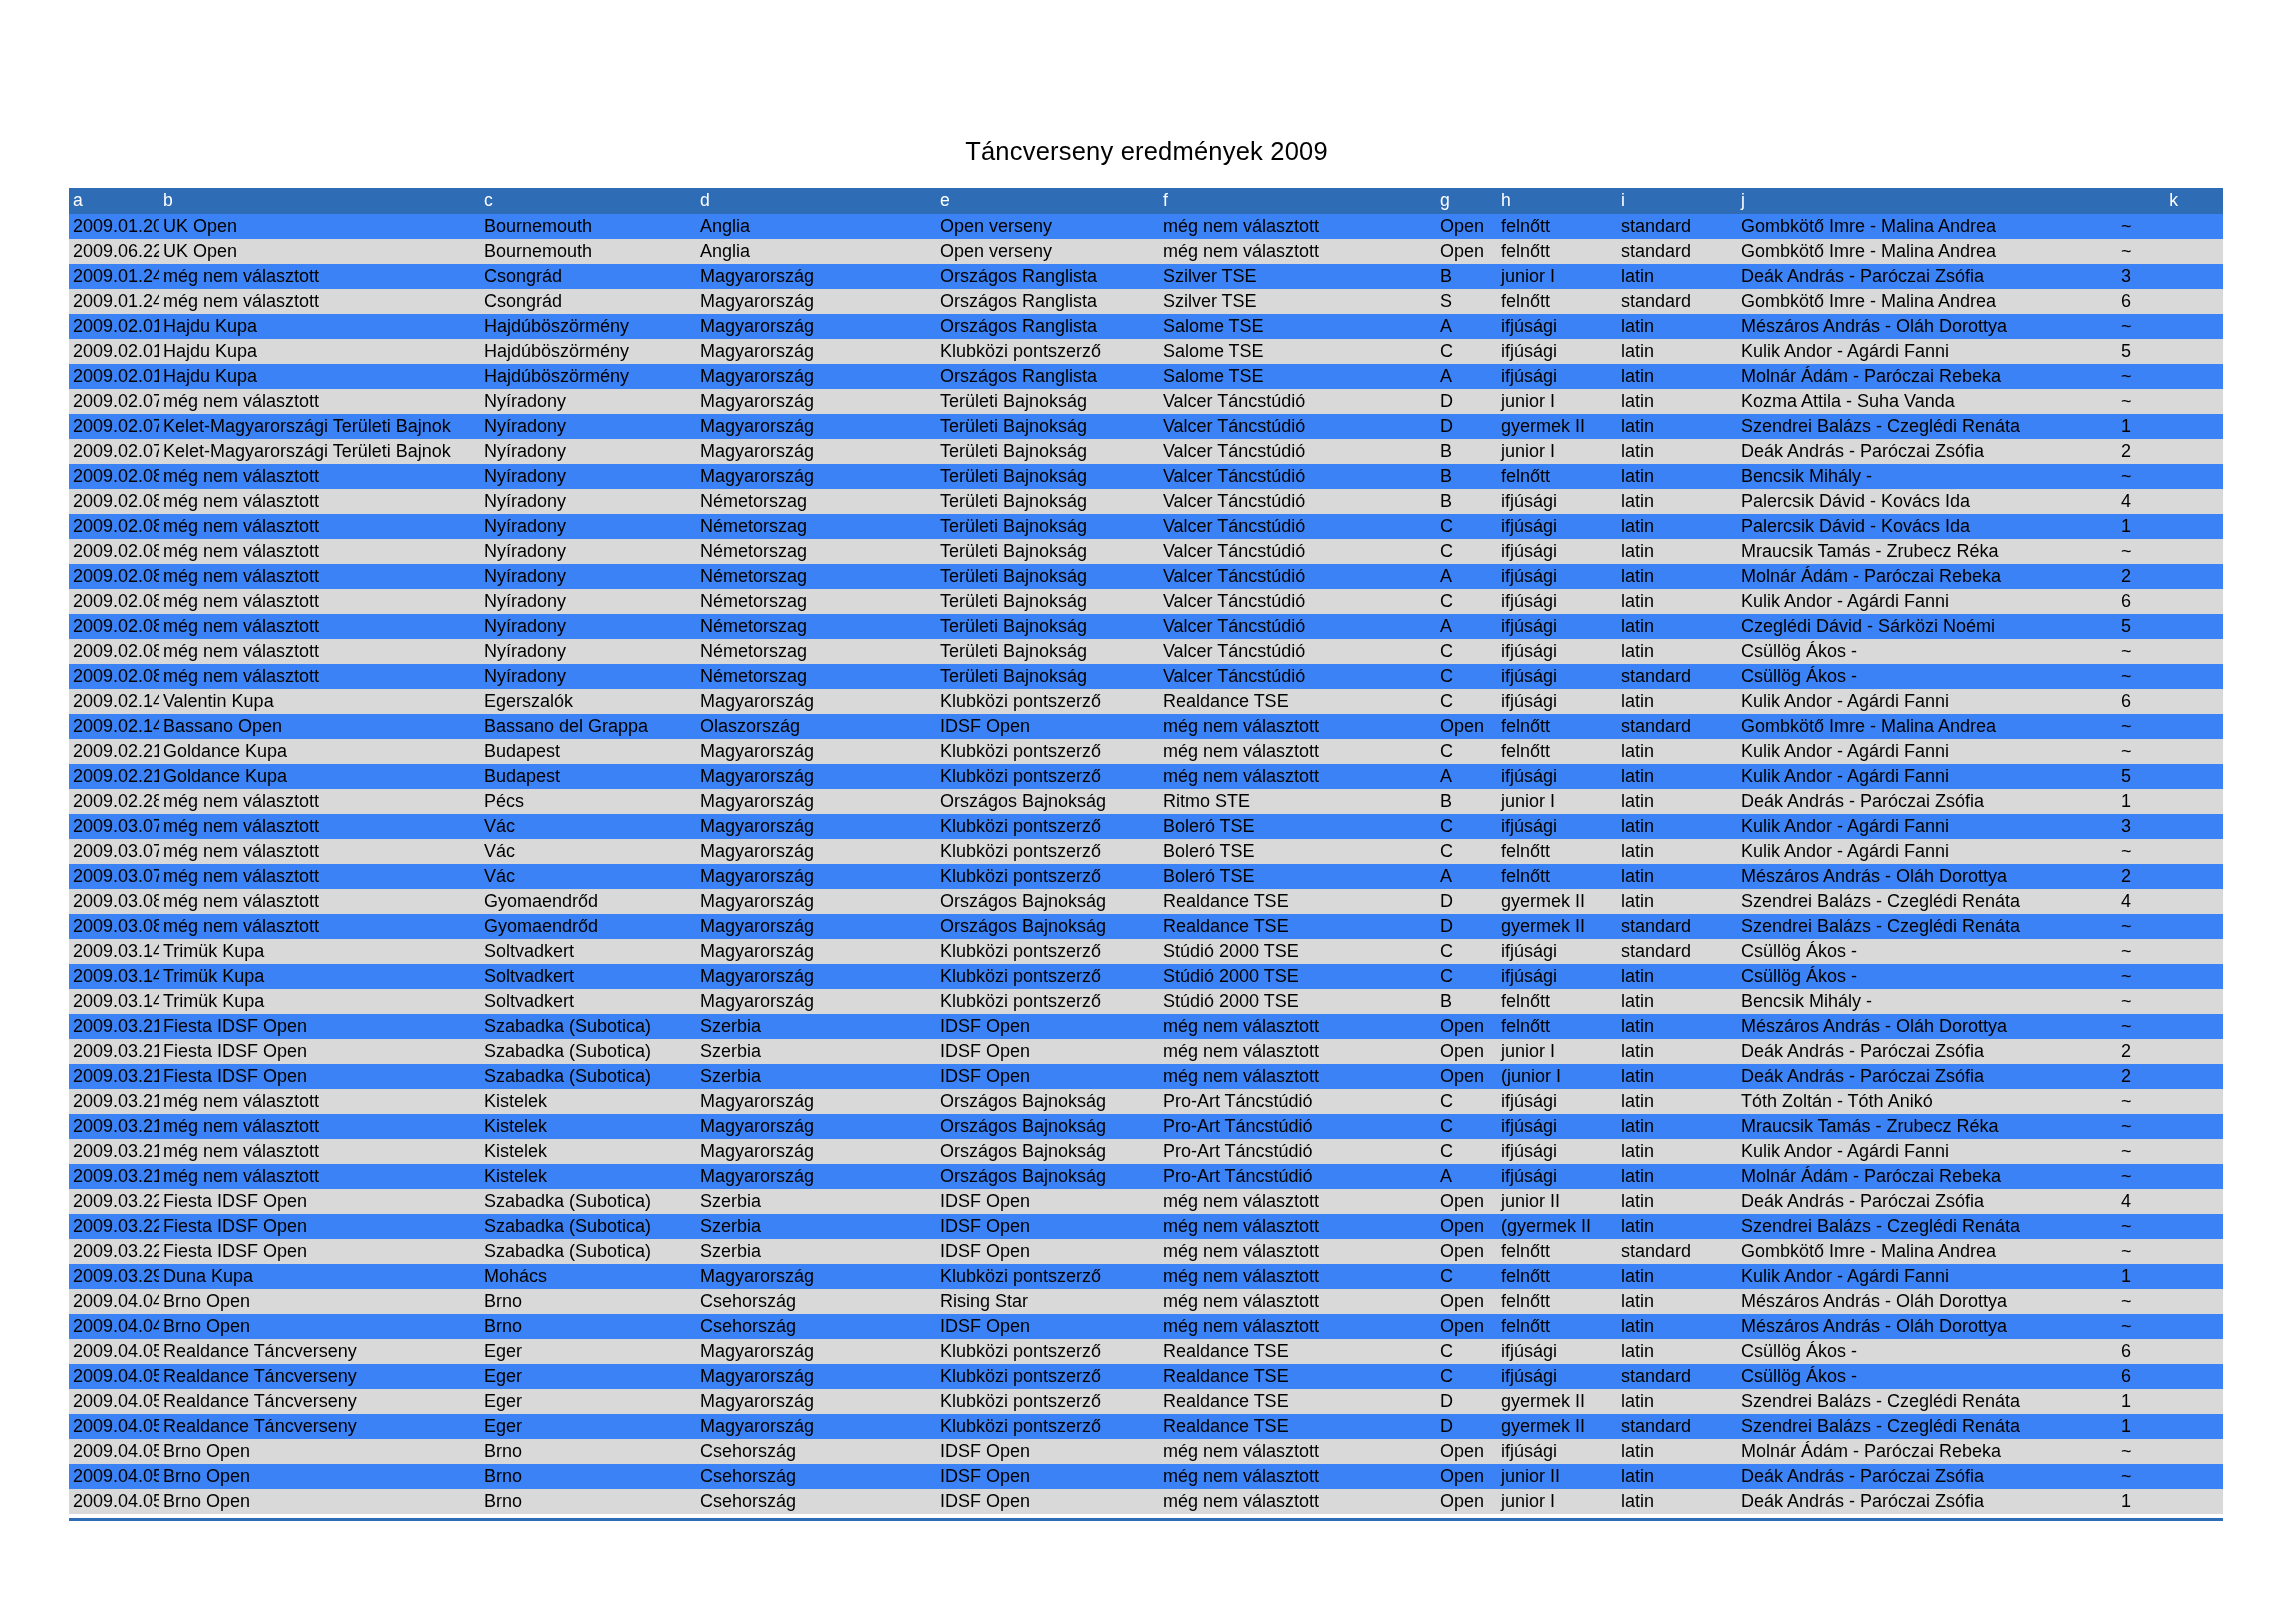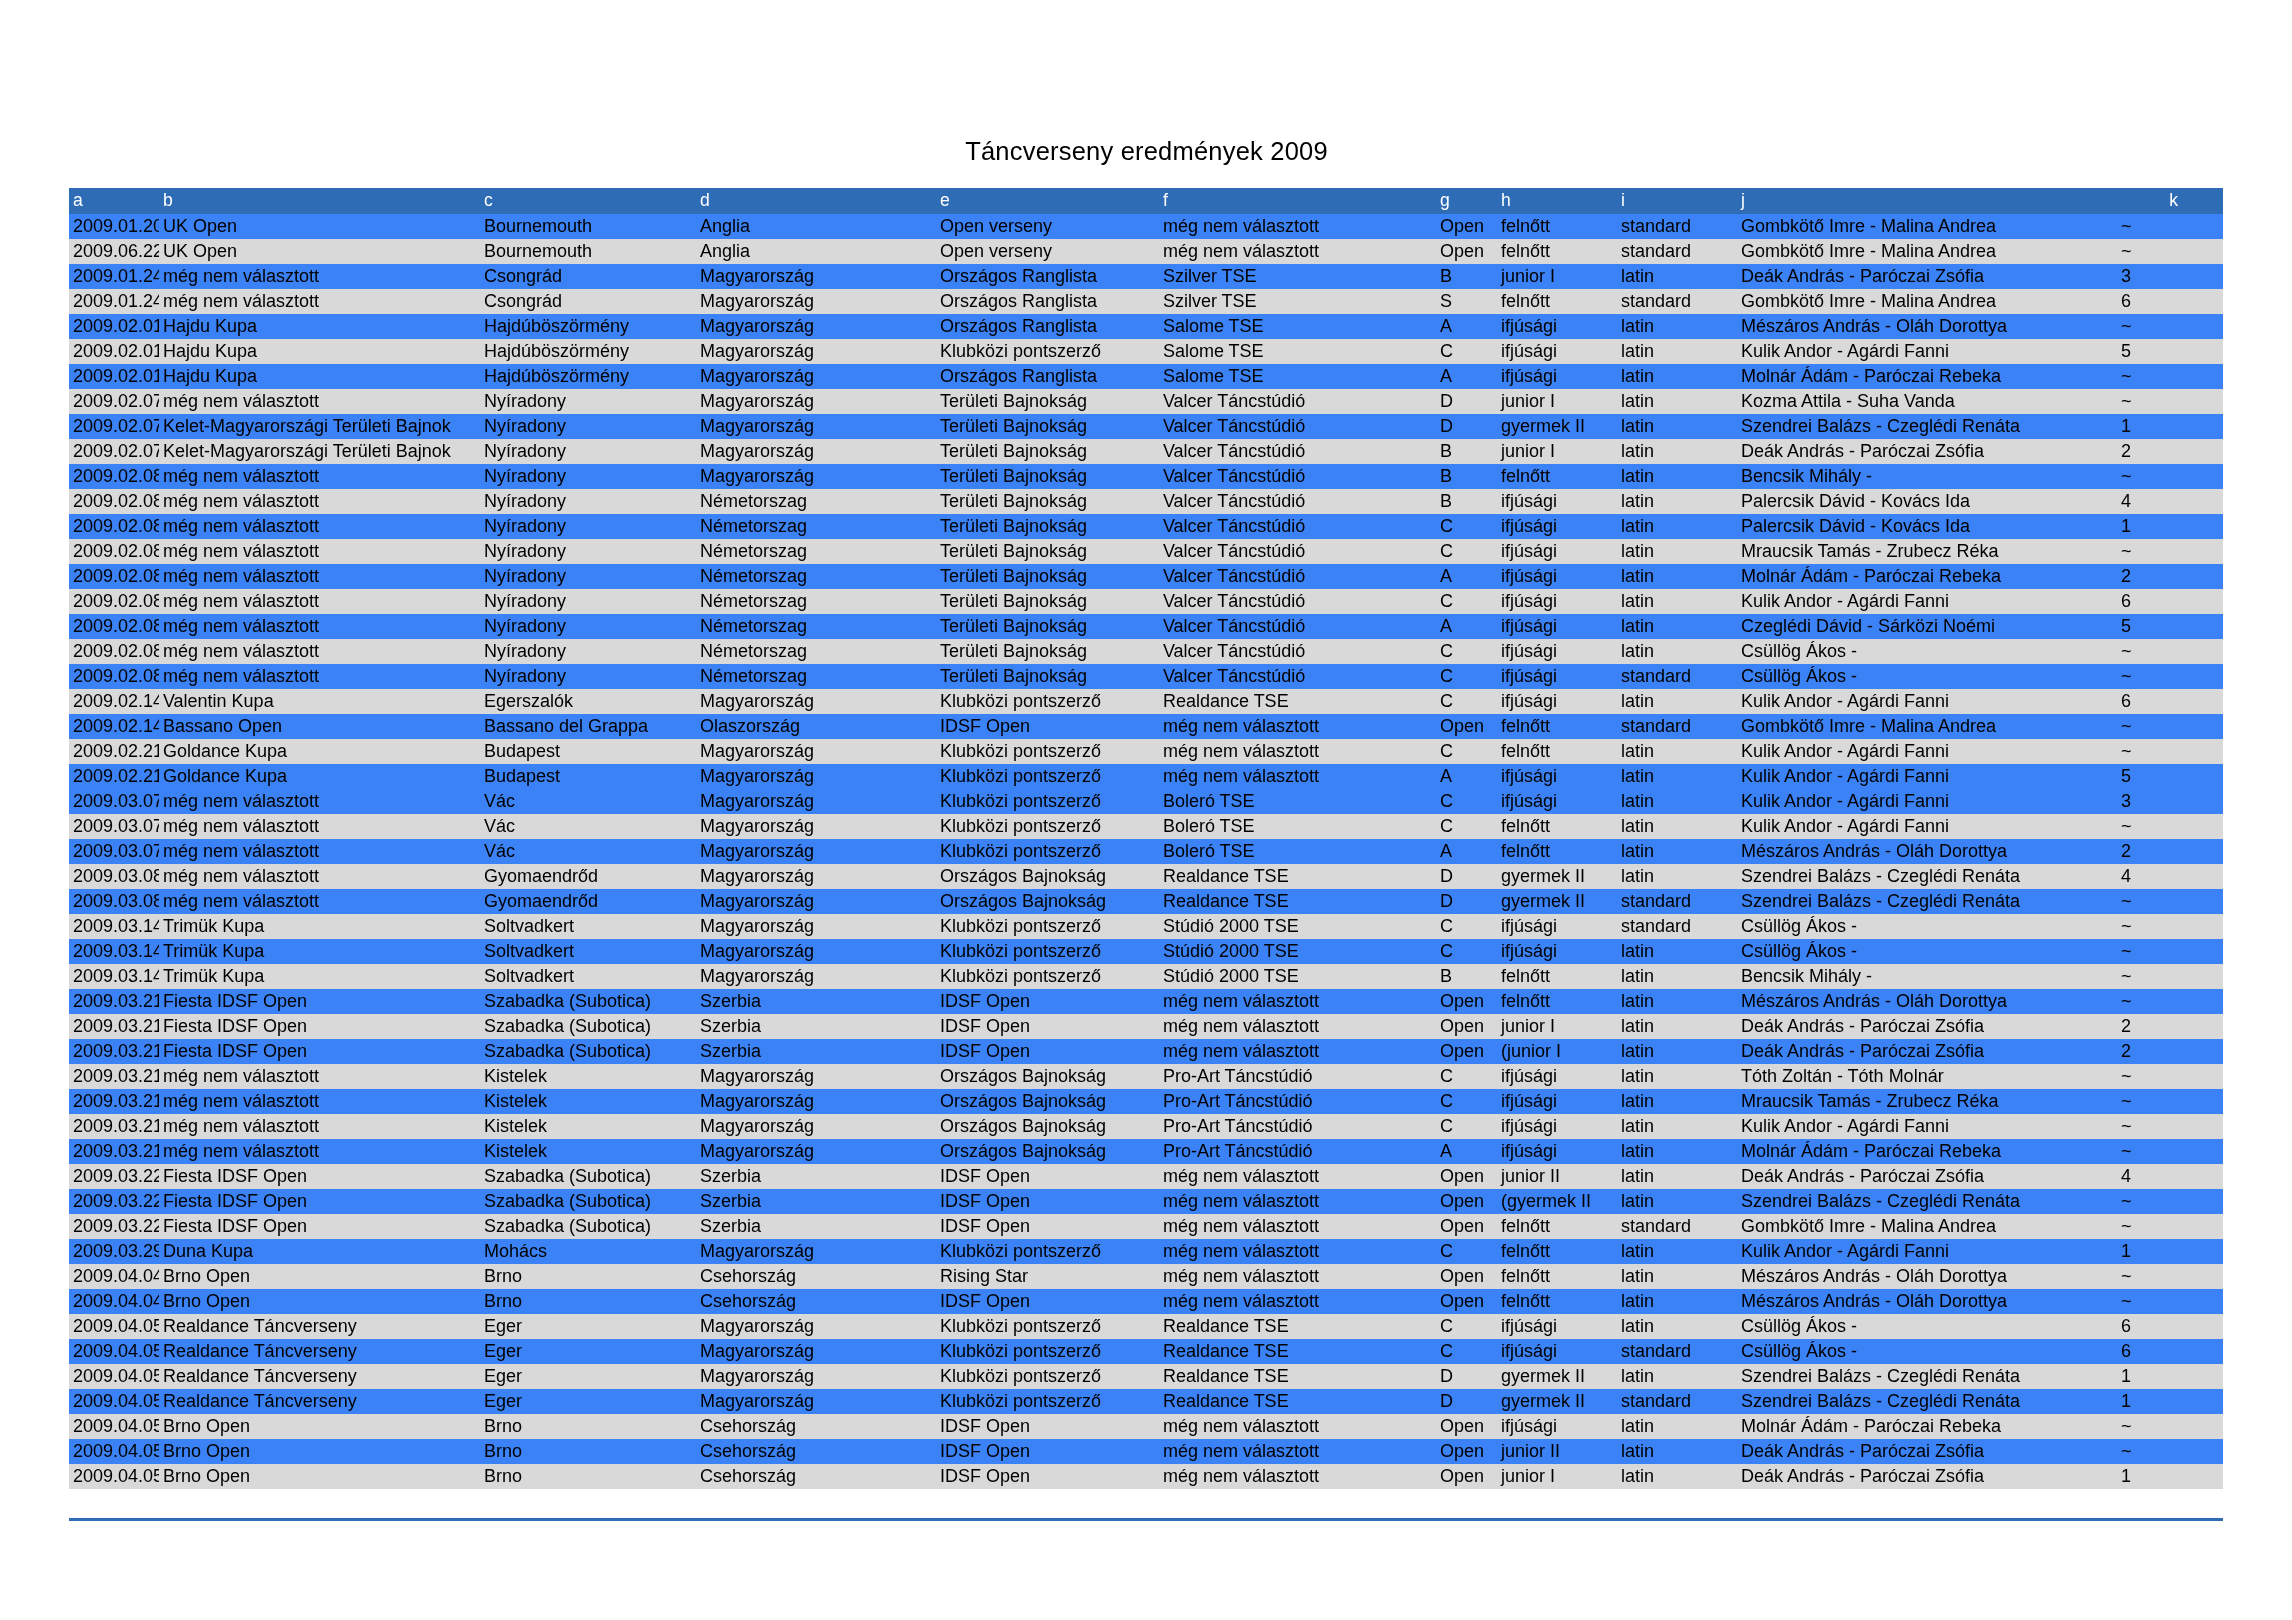--- a/index.html
+++ b/index.html
@@ -423,20 +423,33 @@
             <td>Budapest</td>
             <td>Magyarország</td>
             <td>Klubközi pontszerző</td>
             <td>még nem választott</td>
             <td>A</td>
             <td>ifjúsági</td>
             <td>latin</td>
             <td>Kulik Andor - Agárdi Fanni</td>
             <td class="num">5</td>
           </tr>
+          <tr class="row-odd">
+            <td>2009.02.28</td>
+            <td>még nem választott</td>
+            <td>Pécs</td>
+            <td>Magyarország</td>
+            <td>Országos Bajnokság</td>
+            <td>Ritmo STE</td>
+            <td>B</td>
+            <td>junior I</td>
+            <td>latin</td>
+            <td>Deák András - Paróczai Zsófia</td>
+            <td class="num">1</td>
+          </tr>
           <tr class="row-even">
             <td>2009.03.07</td>
             <td>még nem választott</td>
             <td>Vác</td>
             <td>Magyarország</td>
             <td>Klubközi pontszerző</td>
             <td>Boleró TSE</td>
             <td>C</td>
             <td>ifjúsági</td>
             <td>latin</td>
@@ -576,21 +589,21 @@
           <tr class="row-odd">
             <td>2009.03.21</td>
             <td>még nem választott</td>
             <td>Kistelek</td>
             <td>Magyarország</td>
             <td>Országos Bajnokság</td>
             <td>Pro-Art Táncstúdió</td>
             <td>C</td>
             <td>ifjúsági</td>
             <td>latin</td>
-            <td>Tóth Zoltán - Tóth Molnár</td>
+            <td>Tóth Zoltán - Tóth Anikó</td>
             <td class="tilde">~</td>
           </tr>
           <tr class="row-even">
             <td>2009.03.21</td>
             <td>még nem választott</td>
             <td>Kistelek</td>
             <td>Magyarország</td>
             <td>Országos Bajnokság</td>
             <td>Pro-Art Táncstúdió</td>
             <td>C</td>

